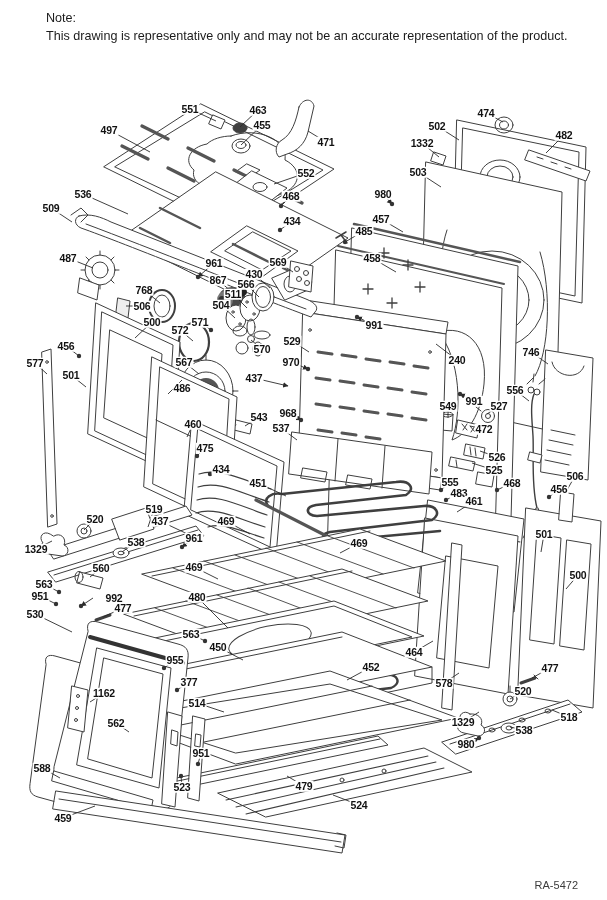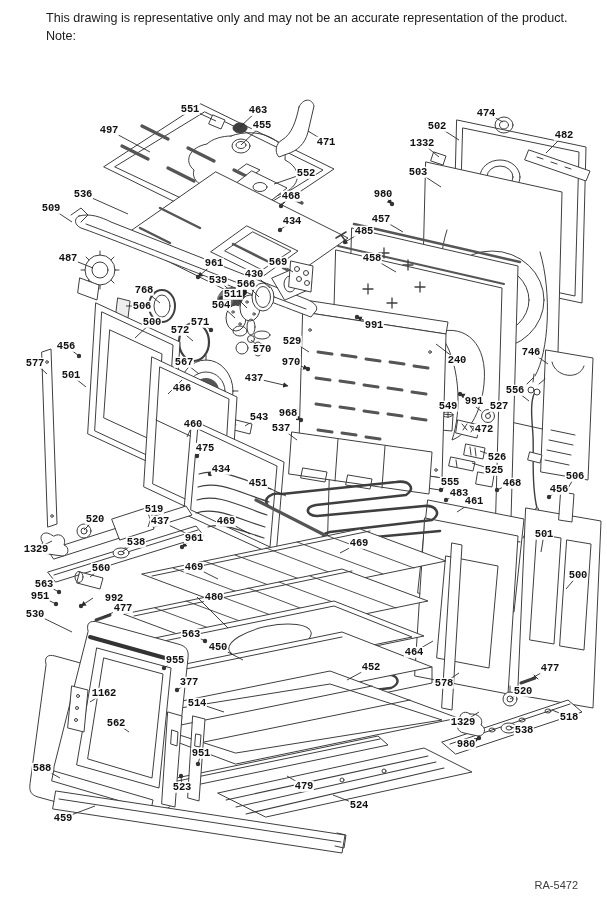--- a/index.html
+++ b/index.html
@@ -14,22 +14,22 @@
            line-height:1;color:var(--label_color,#111);background:var(--background,#fff);padding:0 1px;
            letter-spacing:-0.2px;}
   .footer{position:absolute;left:478px;top:879px;width:100px;text-align:right;font-size:11px;color:#3c3c3c;}
 </style>
 </head>
 <body>
 
 <div class="page">
 
   <div class="note">
+    <div>Note:</div>
     <div>This drawing is representative only and may not be an accurate representation of the product.</div>
-    <div>Note:</div>
   </div>
 
   <svg class="art" viewBox="0 0 607 900" aria-hidden="true">
     <g stroke="#3f3f3f" fill="none" stroke-width="1" stroke-linejoin="round" stroke-linecap="round">
 
       <path d="M457,120 L586,147 L582,303 L453,276 Z" fill="#fff"></path>
       <path d="M463,128 L579,152 L575,296 L459,272 Z"></path>
       <ellipse cx="500" cy="177" rx="20" ry="17"></ellipse>
         <ellipse cx="500" cy="177" rx="13" ry="11"></ellipse>
       <path d="M516,226 L544,232 L542,249 L514,243 Z"></path>
@@ -400,21 +400,21 @@
       <line x1="523" y1="691" x2="510" y2="699" class="leader"></line>
       <line x1="463" y1="722" x2="479" y2="712" class="leader"></line>
       <line x1="569" y1="717" x2="552" y2="710" class="leader"></line>
       <line x1="524" y1="730" x2="510" y2="727" class="leader"></line>
       <line x1="466" y1="744" x2="479" y2="738" class="leader" marker-end="url(#ah)"></line>
       <circle cx="479" cy="738" r="2.2" class="screwdot"></circle>
       <line x1="544" y1="534" x2="541" y2="552" class="leader"></line>
       <line x1="578" y1="575" x2="566" y2="589" class="leader"></line>
     </svg>
 
-  <div style="position:absolute;left:0;top:0;width:607px;height:740px;font-family:Liberation Mono, monospace;">
+  <div style="position:absolute;left:0;top:0;width:607px;height:740px;">
       <div class="callout" style="left: 190px; top: 109px;">551</div>
       <div class="callout" style="left: 258px; top: 110px;">463</div>
       <div class="callout" style="left: 262px; top: 125px;">455</div>
       <div class="callout" style="left: 109px; top: 130px;">497</div>
       <div class="callout" style="left: 326px; top: 142px;">471</div>
       <div class="callout" style="left: 306px; top: 173px;">552</div>
       <div class="callout" style="left: 83px; top: 194px;">536</div>
       <div class="callout" style="left: 51px; top: 208px;">509</div>
       <div class="callout" style="left: 291px; top: 196px;">468</div>
       <div class="callout" style="left: 292px; top: 221px;">434</div>
@@ -422,21 +422,21 @@
       <div class="callout" style="left: 214px; top: 263px;">961</div>
       <div class="callout" style="left: 486px; top: 113px;">474</div>
       <div class="callout" style="left: 437px; top: 126px;">502</div>
       <div class="callout" style="left: 422px; top: 143px;">1332</div>
       <div class="callout" style="left: 564px; top: 135px;">482</div>
       <div class="callout" style="left: 418px; top: 172px;">503</div>
       <div class="callout" style="left: 383px; top: 194px;">980</div>
       <div class="callout" style="left: 381px; top: 219px;">457</div>
       <div class="callout" style="left: 364px; top: 231px;">485</div>
       <div class="callout" style="left: 372px; top: 258px;">458</div>
-      <div class="callout" style="left: 218px; top: 280px;">539</div>
+      <div class="callout" style="left: 218px; top: 280px;">867</div>
       <div class="callout" style="left: 254px; top: 274px;">430</div>
       <div class="callout" style="left: 278px; top: 262px;">569</div>
       <div class="callout" style="left: 246px; top: 284px;">566</div>
       <div class="callout" style="left: 233px; top: 294px;">511</div>
       <div class="callout" style="left: 221px; top: 305px;">504</div>
       <div class="callout" style="left: 144px; top: 290px;">768</div>
       <div class="callout" style="left: 142px; top: 306px;">506</div>
       <div class="callout" style="left: 152px; top: 322px;">500</div>
       <div class="callout" style="left: 200px; top: 322px;">571</div>
       <div class="callout" style="left: 180px; top: 330px;">572</div>
@@ -469,21 +469,21 @@
       <div class="callout" style="left: 459px; top: 493px;">483</div>
       <div class="callout" style="left: 474px; top: 501px;">461</div>
       <div class="callout" style="left: 512px; top: 483px;">468</div>
       <div class="callout" style="left: 559px; top: 489px;">456</div>
       <div class="callout" style="left: 575px; top: 476px;">506</div>
       <div class="callout" style="left: 258px; top: 483px;">451</div>
       <div class="callout" style="left: 226px; top: 521px;">469</div>
       <div class="callout" style="left: 194px; top: 538px;">961</div>
       <div class="callout" style="left: 359px; top: 543px;">469</div>
       <div class="callout" style="left: 194px; top: 567px;">469</div>
-      <div class="callout" style="left: 214px; top: 597px;">480</div>
+      <div class="callout" style="left: 197px; top: 597px;">480</div>
       <div class="callout" style="left: 191px; top: 634px;">563</div>
       <div class="callout" style="left: 218px; top: 647px;">450</div>
       <div class="callout" style="left: 154px; top: 509px;">519</div>
       <div class="callout" style="left: 160px; top: 521px;">437</div>
       <div class="callout" style="left: 95px; top: 519px;">520</div>
       <div class="callout" style="left: 36px; top: 549px;">1329</div>
       <div class="callout" style="left: 136px; top: 542px;">538</div>
       <div class="callout" style="left: 101px; top: 568px;">560</div>
       <div class="callout" style="left: 44px; top: 584px;">563</div>
       <div class="callout" style="left: 40px; top: 596px;">951</div>

